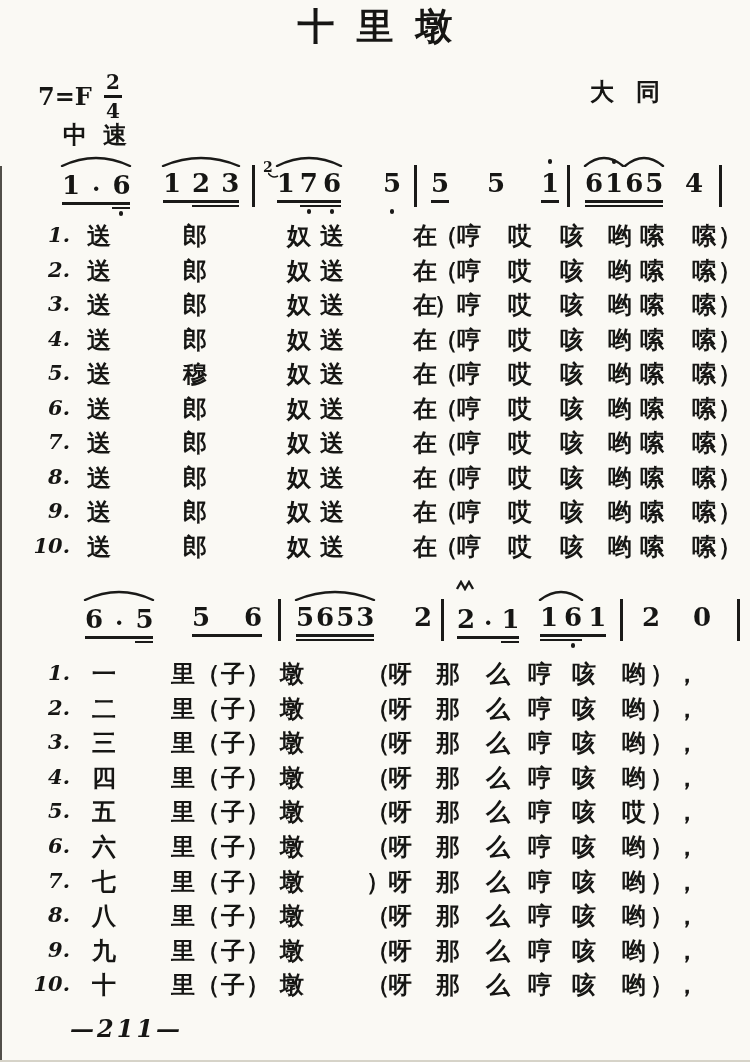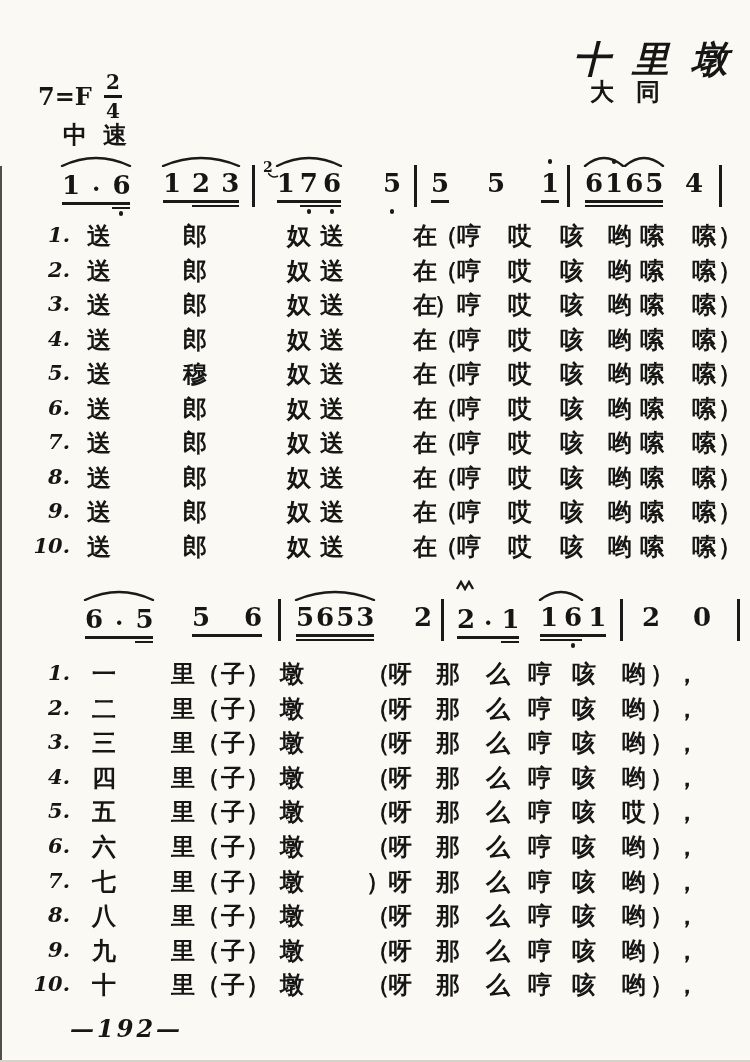--- a/index.html
+++ b/index.html
@@ -1,20 +1,20 @@
 <!DOCTYPE html>
 <html><head>
 <meta charset="utf-8">
 <style>
   html,body{margin:0;padding:0;background:#e8e6e0;}
   #page{position:relative;width:750px;height:1062px;background:#faf9f4;color:#161614;
         font-family:"Liberation Sans",sans-serif;overflow:hidden;}
   .abs{position:absolute;}
-  #title{left:0;right:0;top:35px;text-align:right;font-weight:bold;font-size:37px;
-         letter-spacing:22px;text-indent:22px;white-space:nowrap;font-style:italic;}
+  #title{left:0;right:0;top:2px;text-align:center;font-weight:bold;font-size:37px;
+         letter-spacing:22px;text-indent:22px;white-space:nowrap;}
   #keysig{left:38px;top:70px;display:flex;align-items:center;gap:12px;
           font:bold 24px "DejaVu Serif",serif;}
   #timesig{display:inline-flex;flex-direction:column;align-items:center;line-height:1;
            font:bold 20px "DejaVu Serif",serif;}
   #timesig .tsline{width:18px;height:3px;background:#161614;margin:1px 0;}
   #region{left:590px;top:76px;font-weight:bold;font-size:24px;letter-spacing:22px;white-space:nowrap;}
   #tempo{left:63px;top:119px;font-weight:bold;font-size:24px;letter-spacing:16px;white-space:nowrap;}
   .music-line{position:absolute;left:0;width:750px;height:72px;}
   #music-line-0{top:150px;}
   #music-line-1{top:584px;}
@@ -517,16 +517,16 @@
         <span class="vcell" style="left: 388px;">呀</span>
         <span class="vcell" style="left: 436px;">那</span>
         <span class="vcell" style="left: 486px;">么</span>
         <span class="vcell" style="left: 528px;">哼</span>
         <span class="vcell" style="left: 572px;">咳</span>
         <span class="vcell" style="left: 622px;">哟</span>
         <span class="vcell" style="left: 650px;">），</span>
       </div>
     </div>
 
-  <div id="pageno" class="abs">—192—</div>
+  <div id="pageno" class="abs">—211—</div>
   <div id="left-edge" class="abs"></div>
   <div id="bottom-edge" class="abs"></div>
 </div>
 
 </body></html>

